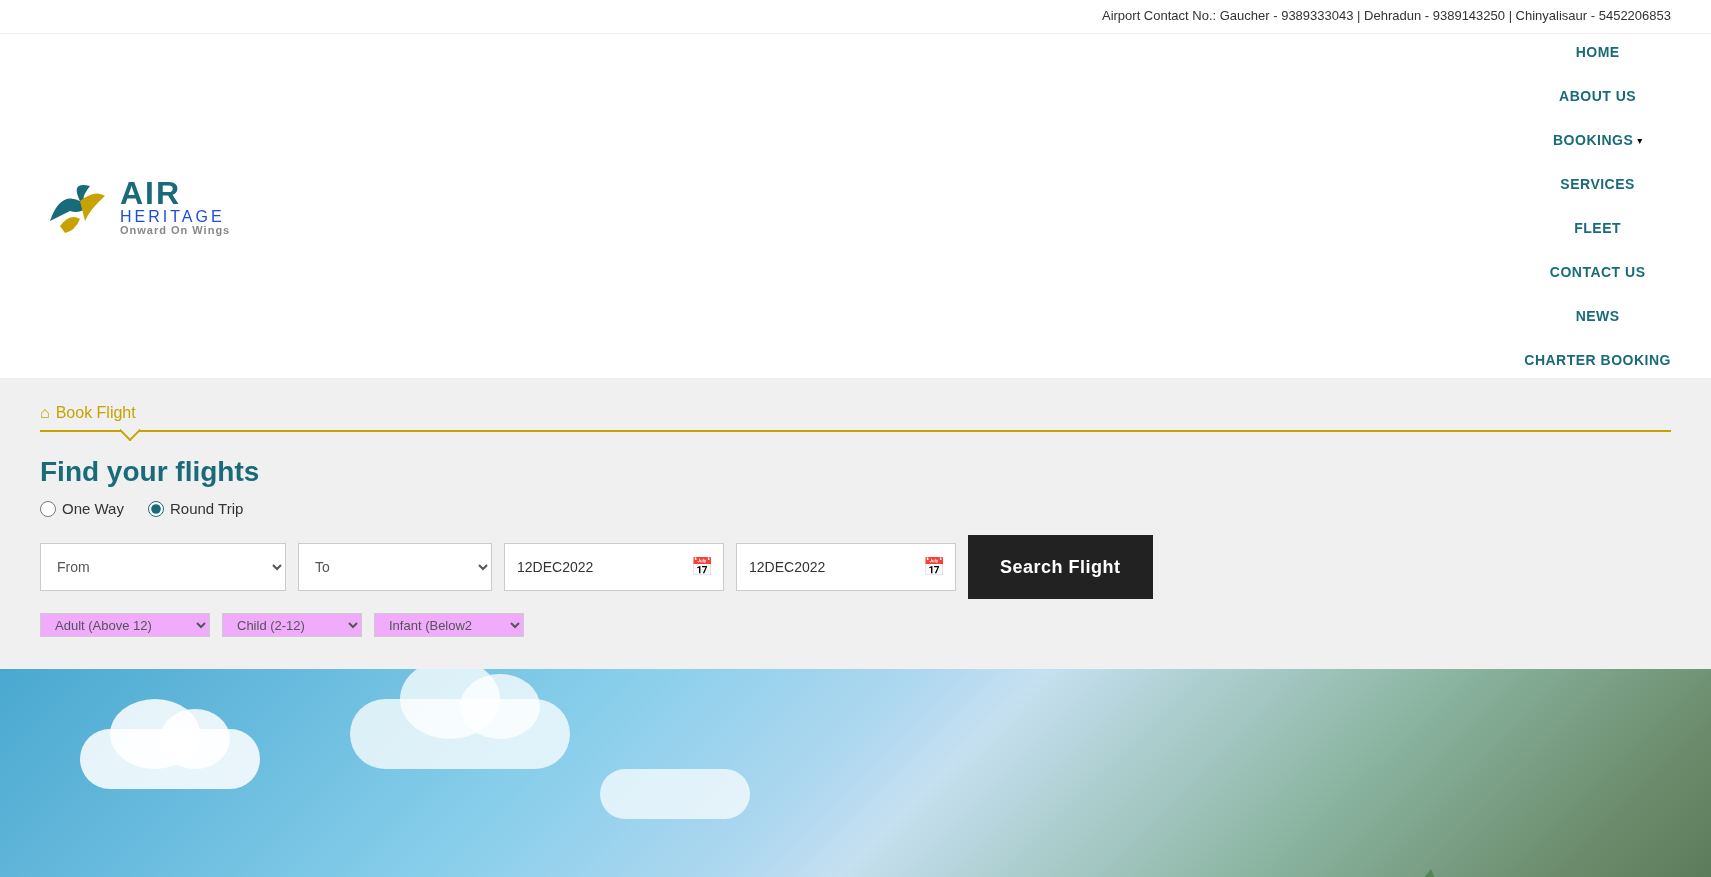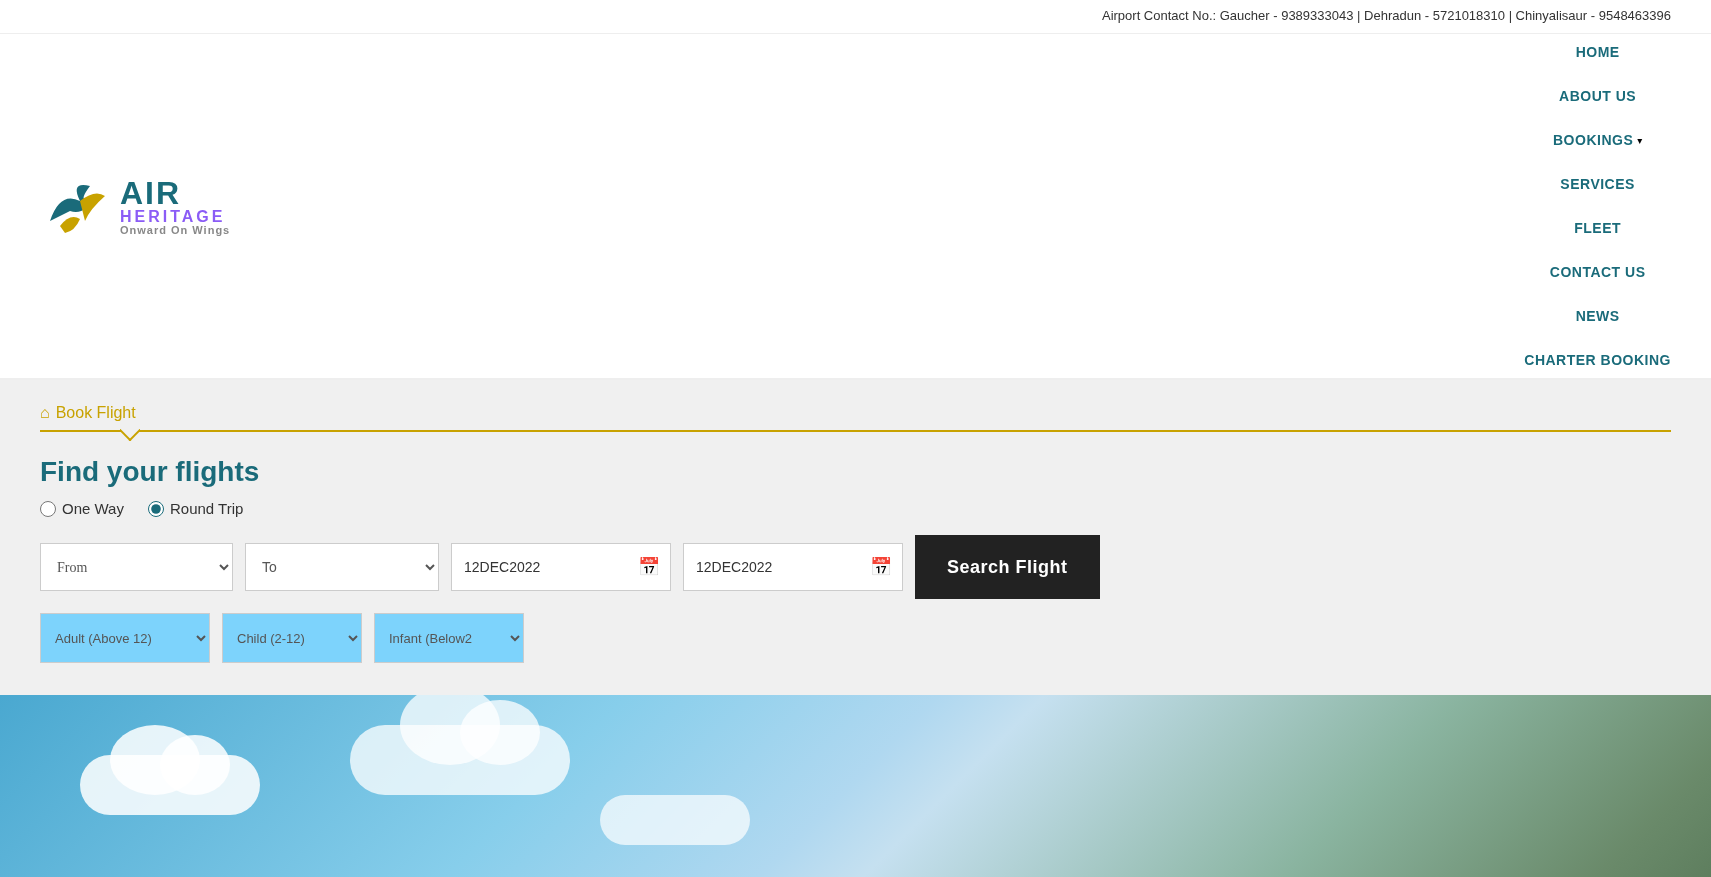--- a/index.html
+++ b/index.html
@@ -28,21 +28,21 @@
       background: #fff;
     }
     .logo-area {
       display: flex;
       align-items: center;
       margin-right: auto;
     }
     .logo-svg { width: 80px; height: 70px; margin-right: 0; }
     .logo-text { display: flex; flex-direction: column; line-height: 1; }
     .logo-air { font-size: 32px; font-weight: bold; color: #1a6b7a; letter-spacing: 2px; }
-    .logo-heritage { font-size: 16px; font-weight: bold; color: #8b5cf6; letter-spacing: 3px; }
+    .logo-heritage { font-size: 16px; font-weight: normal; color: #1d4ed8; letter-spacing: 3px; }
     .logo-tagline { font-size: 11px; color: #888; letter-spacing: 1px; font-weight: bold; }
 
     nav { display: flex; align-items: center; gap: 28px; flex-direction: column; }
     nav a {
       text-decoration: none;
       color: #1a6b7a;
       font-weight: bold;
       font-size: 14px;
       letter-spacing: 0.5px;
     }
@@ -140,21 +140,21 @@
     .search-select {
       height: 48px;
       padding: 0 12px;
       border: 1px solid #ccc;
       background: #fff;
       font-size: 14px;
       color: #555;
       cursor: pointer;
       appearance: auto;
     }
-    .from-select { width: 193px; font-family: Liberation Serif, serif; }
+    .from-select { width: 246px; }
     .to-select { width: 194px; }
 
     .date-input-wrap {
       position: relative;
       display: flex;
       align-items: center;
     }
     .date-input {
       height: 48px;
       width: 220px;
@@ -184,24 +184,24 @@
       letter-spacing: 0.5px;
       white-space: nowrap;
     }
 
     
     .passenger-row {
       display: flex;
       gap: 12px;
     }
     .passenger-select {
-      height: 50px;
+      height: 24px;
       padding: 0 10px;
       border: 1px solid #ccc;
-      background: #7dd3fc;
+      background: #f0abfc;
       font-size: 13px;
       color: #555;
       cursor: pointer;
       appearance: auto;
     }
     .adult-select { width: 170px; }
     .child-select { width: 140px; }
     .infant-select { width: 150px; }
 
     
@@ -287,21 +287,21 @@
       background: linear-gradient(to top, #3a5a3a 0%, #4a7a4a 50%, #5a8a5a 100%);
       clip-path: polygon(0% 100%, 30% 20%, 60% 60%, 80% 10%, 100% 100%);
     }
   </style>
 </head>
 <body>
 
 <div class="top-bar">
   <div class="contact-line">
     <span>Airport Contact No.:</span>
-    <span>Gaucher - 9389333043 | Dehradun - 5721018310 | Chinyalisaur - 9548463396</span>
+    <span>Gaucher - 9389333043 | Dehradun - 9389143250 | Chinyalisaur - 5452206853</span>
   </div>
 </div>
 
 <div class="header">
   <div class="logo-area">
 
     <svg class="logo-svg" viewBox="0 0 80 70" xmlns="http://www.w3.org/2000/svg">
 
       <path d="M10 50 Q20 20 40 30 Q30 10 50 15 Q35 35 55 25 Q45 45 30 40 Z" fill="#1a6b7a"></path>
       <path d="M40 30 Q55 18 65 25 Q50 38 45 50 Z" fill="#c8a200"></path>

